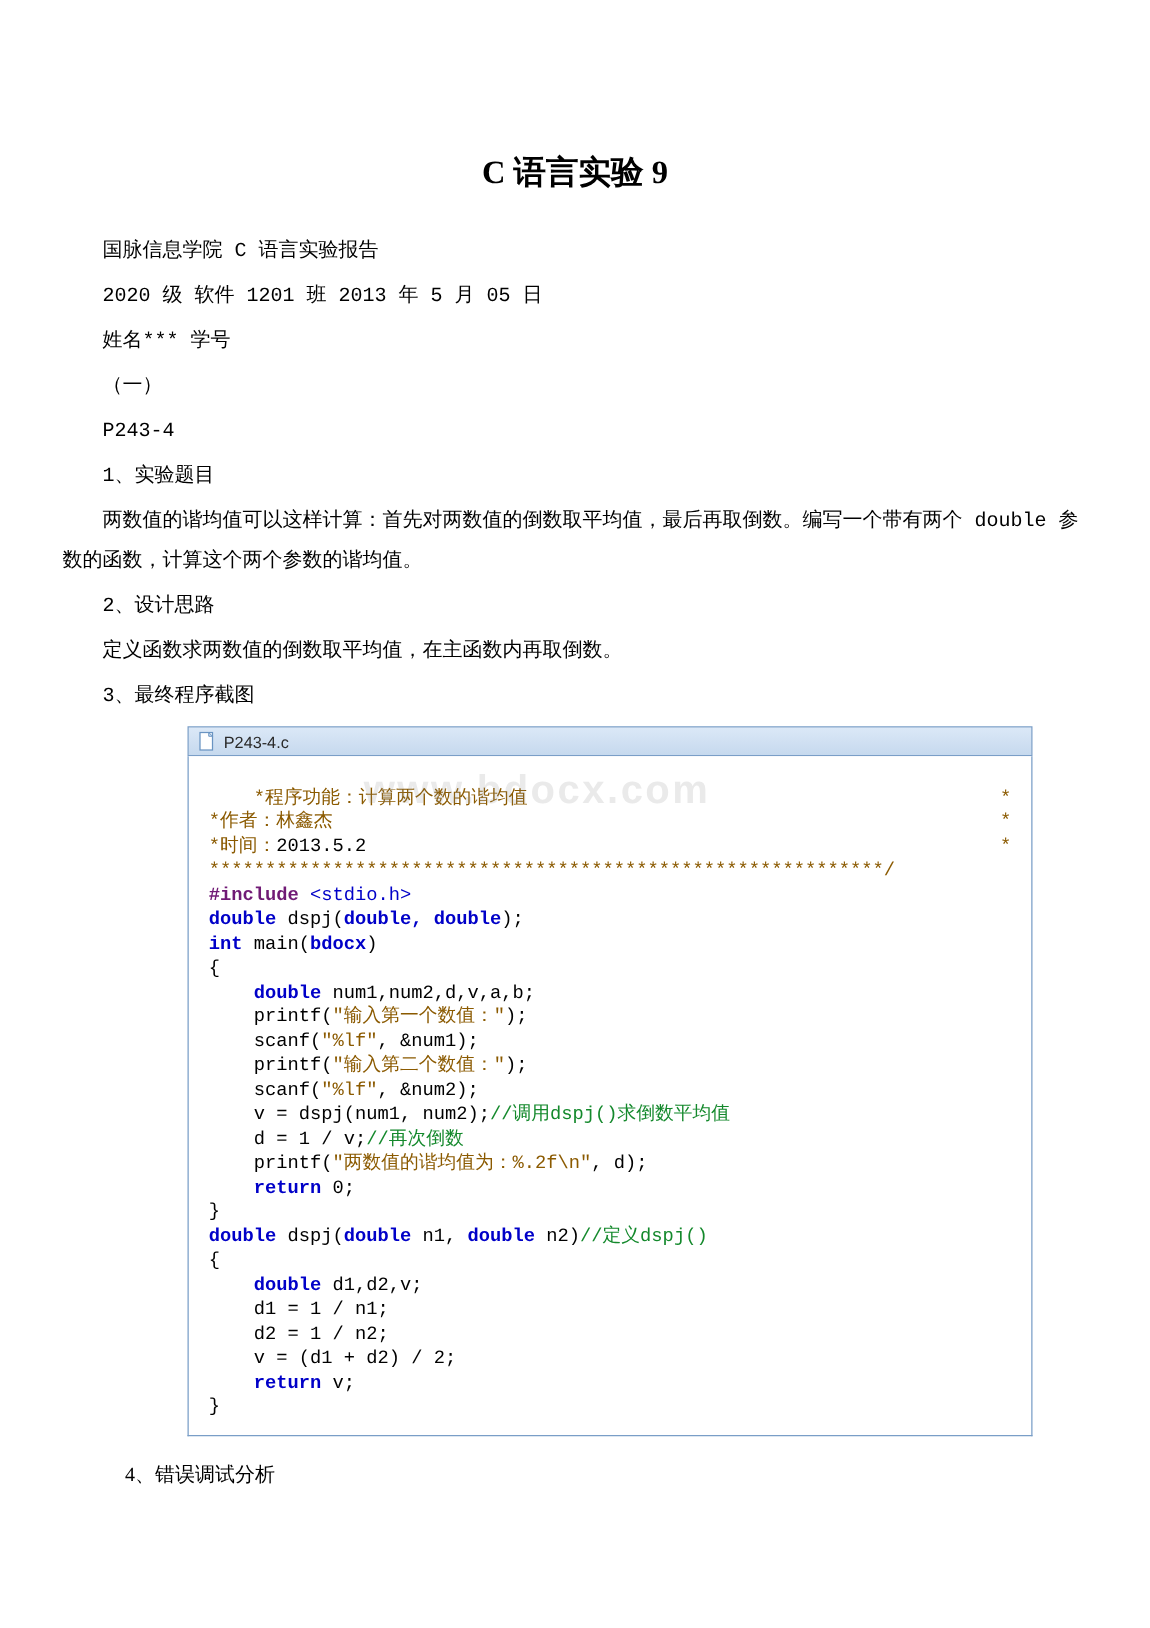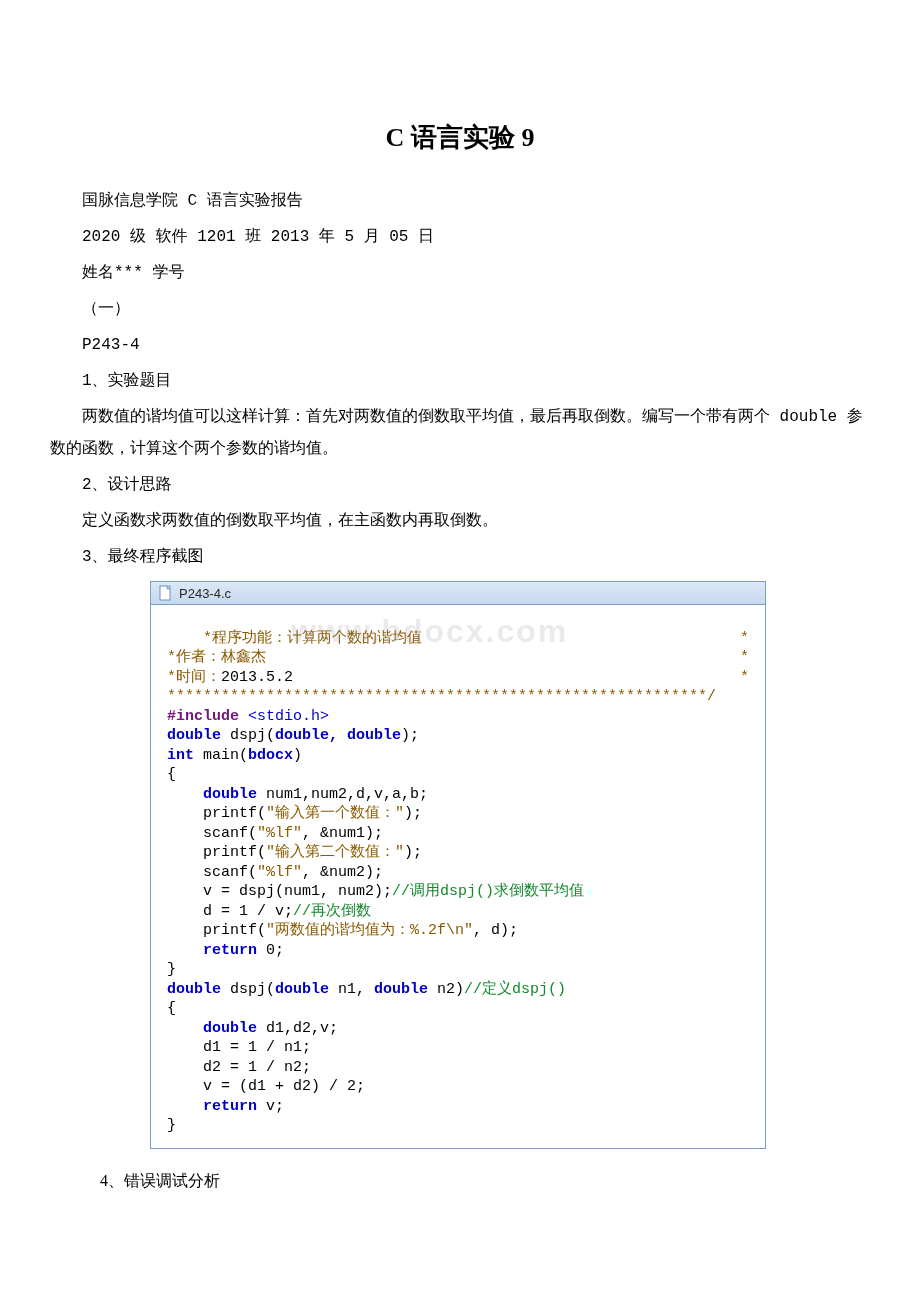--- a/index.html
+++ b/index.html
@@ -25,21 +25,21 @@
     margin-bottom: 4px;
     font-family: Liberation Mono, monospace;
   }
   .para-no-indent {
     font-size: 16px;
     line-height: 2.0;
     margin-bottom: 4px;
   }
   .code-wrapper {
     margin: 8px 0 16px 100px;
-    width: 616px;
+    width: 676px;
   }
   .code-title-bar {
     background: linear-gradient(#dbe8f7, #c6d9ee);
     border: 1px solid #7a9ec7;
     padding: 3px 8px;
     font-family: Tahoma, sans-serif;
     font-size: 13px;
     color: #2a2a2a;
     display: flex;
     align-items: center;

